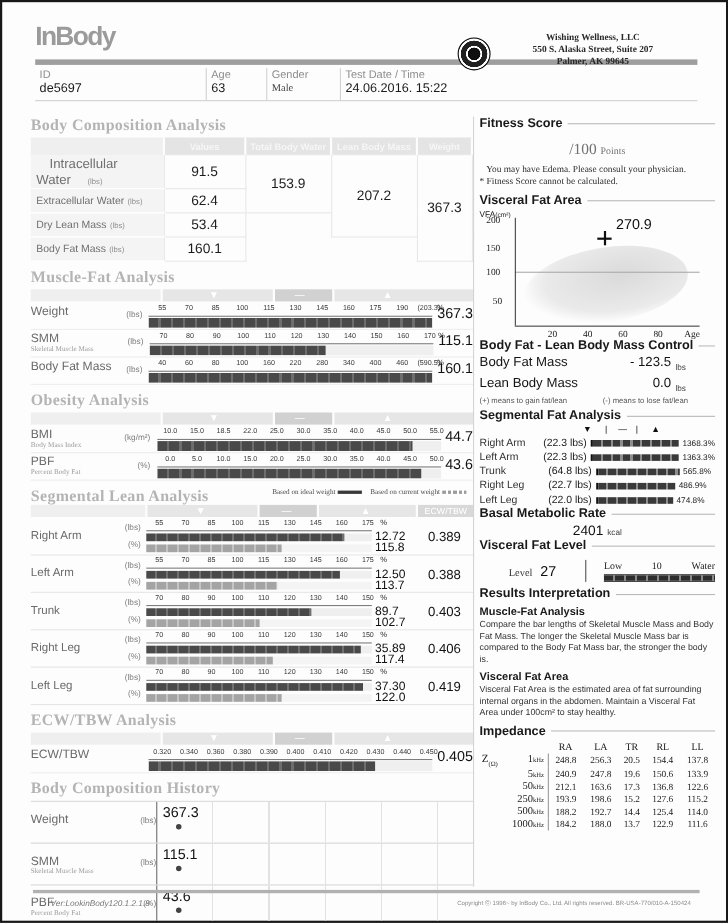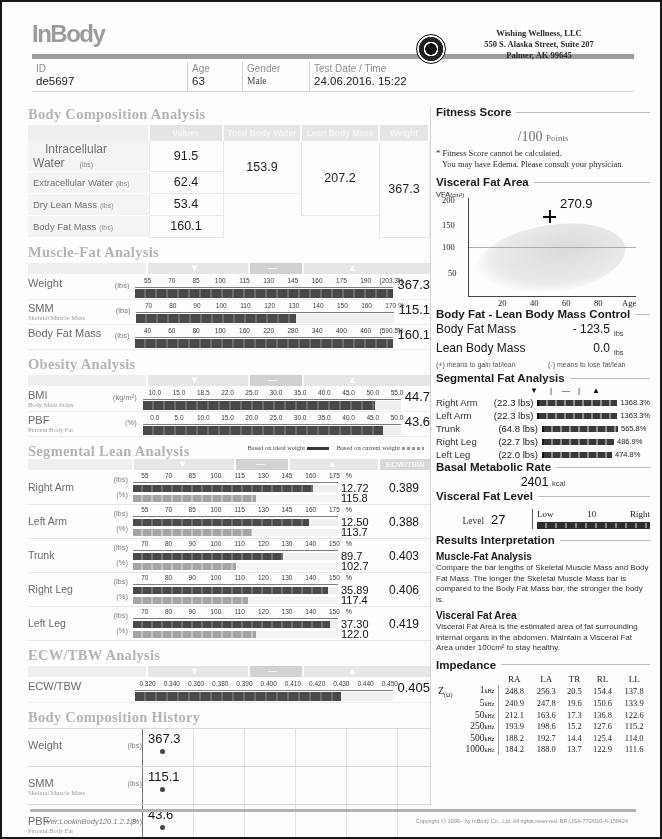--- a/index.html
+++ b/index.html
@@ -132,21 +132,21 @@
   .sfrow .bw{flex:none;position:relative;height:6px;border-left:2px solid #111;}
   .sfrow .bw i{display:block;height:6px;
      background:repeating-linear-gradient(90deg,#3a3a3a 0 7px,#8e8e8e 7px 9px);}
   .sfrow .p{font-size:7.5px;color:#222;margin-left:3px;}
 
   .bmr{text-align:center;font-size:12.5px;color:#111;margin:2px 0 1px 0;}
   .bmr small{font-size:7.5px;color:#444;}
   .vfl{display:flex;align-items:center;height:30px;}
   .vfl .lv{width:96px;text-align:center;font-family:"Liberation Serif",serif;font-size:9.5px;color:#333;}
   .vfl .lv b{font-size:13px;color:#111;font-weight:normal;font-family:"Liberation Sans",sans-serif;padding-left:7px;}
-  .vfl .sc{flex:1;border-left:1px solid #555;padding-left:4px;}
+  .vfl .sc{flex:1;border-left:1px solid #555;padding-left:16px;}
   .vfl .sc .lbl{display:flex;justify-content:space-between;font-family:"Liberation Serif",serif;font-size:9px;color:#222;}
   .vfl .sc .track{height:5px;margin-top:3px;
      background:repeating-linear-gradient(90deg,#2f2f2f 0 8px,#8a8a8a 8px 10px);border-top:1px solid #333;border-bottom:1px solid #333;}
 
   .rtitle{font-size:10px;font-weight:bold;color:#1b1b1b;margin:5px 0 1px 0;}
   .rtext{font-size:8px;color:#333;line-height:10.5px;}
 
   
   .imp{width:100%;border-collapse:collapse;margin-top:1px;font-family:"Liberation Serif",serif;}
   .imp th{font-size:9px;color:#222;font-weight:normal;text-align:center;padding:0;height:12px;}
@@ -643,22 +643,22 @@
    <div class="right">
 
     <div class="rsect">
       <span>Fitness Score</span>
             <span class="ln"></span>
           </div>
     <div class="fsline">
       <span>/100</span>
       <small>Points</small></div>
     <div class="fsnote">
+      <div style="padding-left:6px">You may have Edema. Please consult your physician.</div>
       <div>* Fitness Score cannot be calculated.</div>
-      <div style="padding-left:6px">You may have Edema. Please consult your physician.</div>
     </div>
 
     <div class="rsect" style="margin-top:6px">
       <span>Visceral Fat Area</span>
             <span class="ln"></span>
           </div>
     <div class="vfa">
       <div class="ylab"><span>VFA</span><span style="font-size:6px">(cm²)</span></div>
       <div class="yt" style="top:5px">200</div>
       <div class="yt" style="top:30px">150</div>
@@ -762,21 +762,21 @@
       <span>Visceral Fat Level</span>
             <span class="ln"></span>
           </div>
     <div class="vfl">
       <div class="lv">
         <span>Level</span><b>27</b></div>
       <div class="sc">
         <div class="lbl">
           <span>Low</span>
           <span>10</span>
-          <span>Right</span>
+          <span>Water</span>
         </div>
         <div class="track"></div>
       </div>
     </div>
 
     <div class="rsect">
       <span>Results Interpretation</span>
             <span class="ln"></span>
           </div>
     <div class="rtitle">Muscle-Fat Analysis</div>

